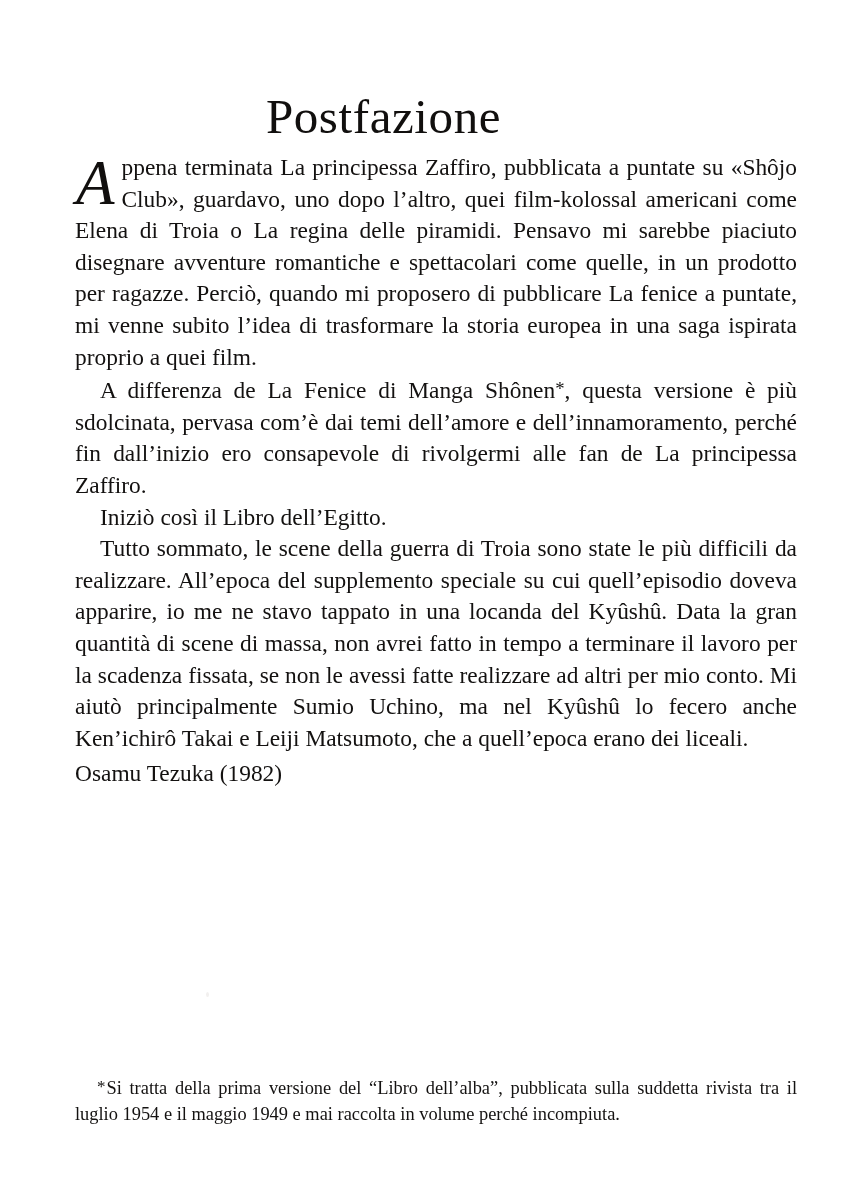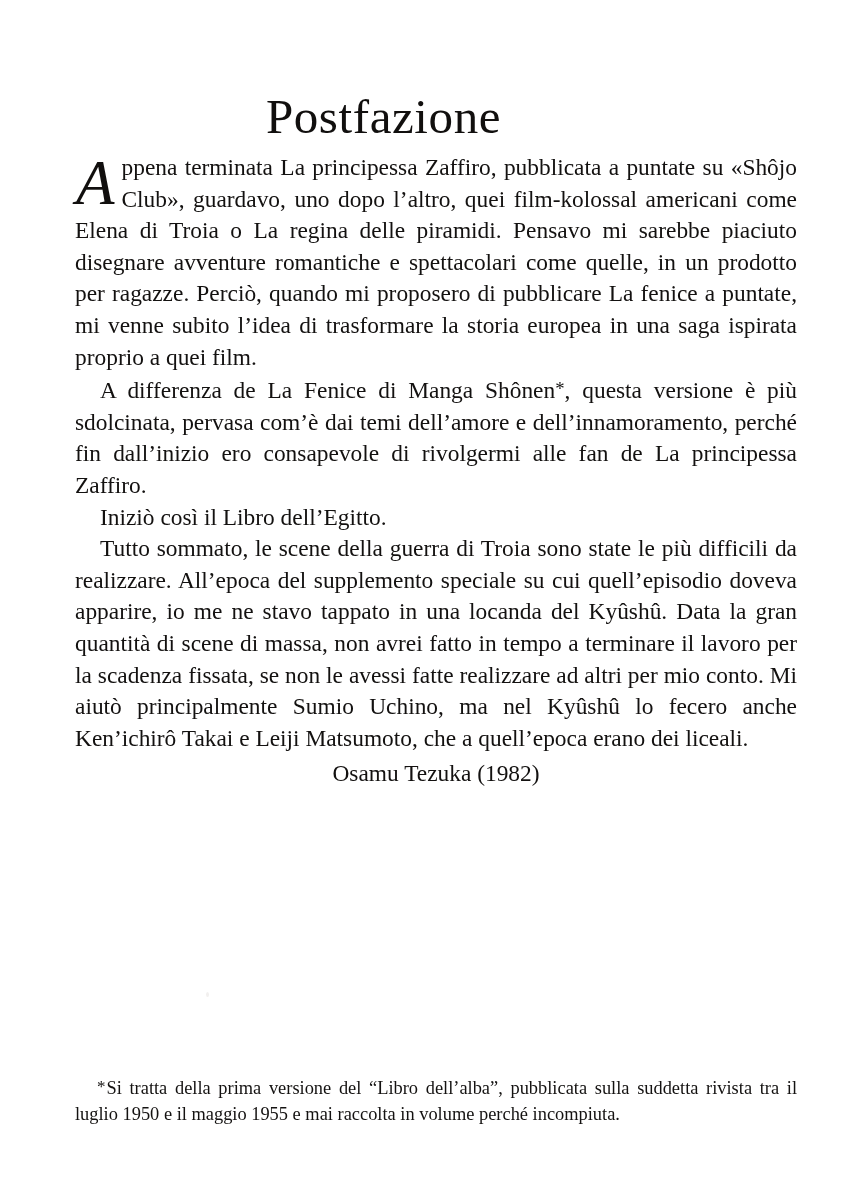--- a/index.html
+++ b/index.html
@@ -75,21 +75,21 @@
 
   .ital {
   }
 
   
   .signature {
     position: absolute;
     top: 758px;
     left: 75px;
     width: 722px;
-    text-align: center;
+    text-align: left;
     font-size: 23.4px;
     line-height: 31.6px;
     color: #131110;
   }
 
   
   .footnote {
     position: absolute;
     top: 1074px;
     left: 75px;
@@ -146,16 +146,16 @@
     <p class="para indented"><span>Tutto sommato, le scene della guerra di Troia sono state le più difficili da realizzare. All’epoca del supplemento speciale su cui quell’episodio doveva apparire, io me ne stavo tappato in una locanda del Kyûshû. Data la gran quantità di scene di massa, non avrei fatto in tempo a terminare il lavoro per la scadenza fissata, se non le avessi fatte realizzare ad altri per mio conto. Mi aiutò principalmente Sumio Uchino, ma nel Kyûshû lo fecero anche Ken’ichirô Takai e Leiji Matsumoto, che a quell’epoca erano dei liceali.</span></p>
 
 
   </div>
 
   <div class="signature">Osamu Tezuka (1982)</div>
 
   <div class="scan-speck"></div>
 
   <div class="footnote">
-    <p class="fn-first" style="margin:0;"><span class="fn-marker">*</span><span>Si tratta della prima versione del “Libro dell’alba”, pubblicata sulla suddetta rivista tra il luglio 1950 e il maggio 1955 e mai raccolta in volume perché incompiuta.</span></p>
+    <p class="fn-first" style="margin:0;"><span class="fn-marker">*</span><span>Si tratta della prima versione del “Libro dell’alba”, pubblicata sulla suddetta rivista tra il luglio 1954 e il maggio 1949 e mai raccolta in volume perché incompiuta.</span></p>
   </div>
 
 </div>
 
 </body></html>

